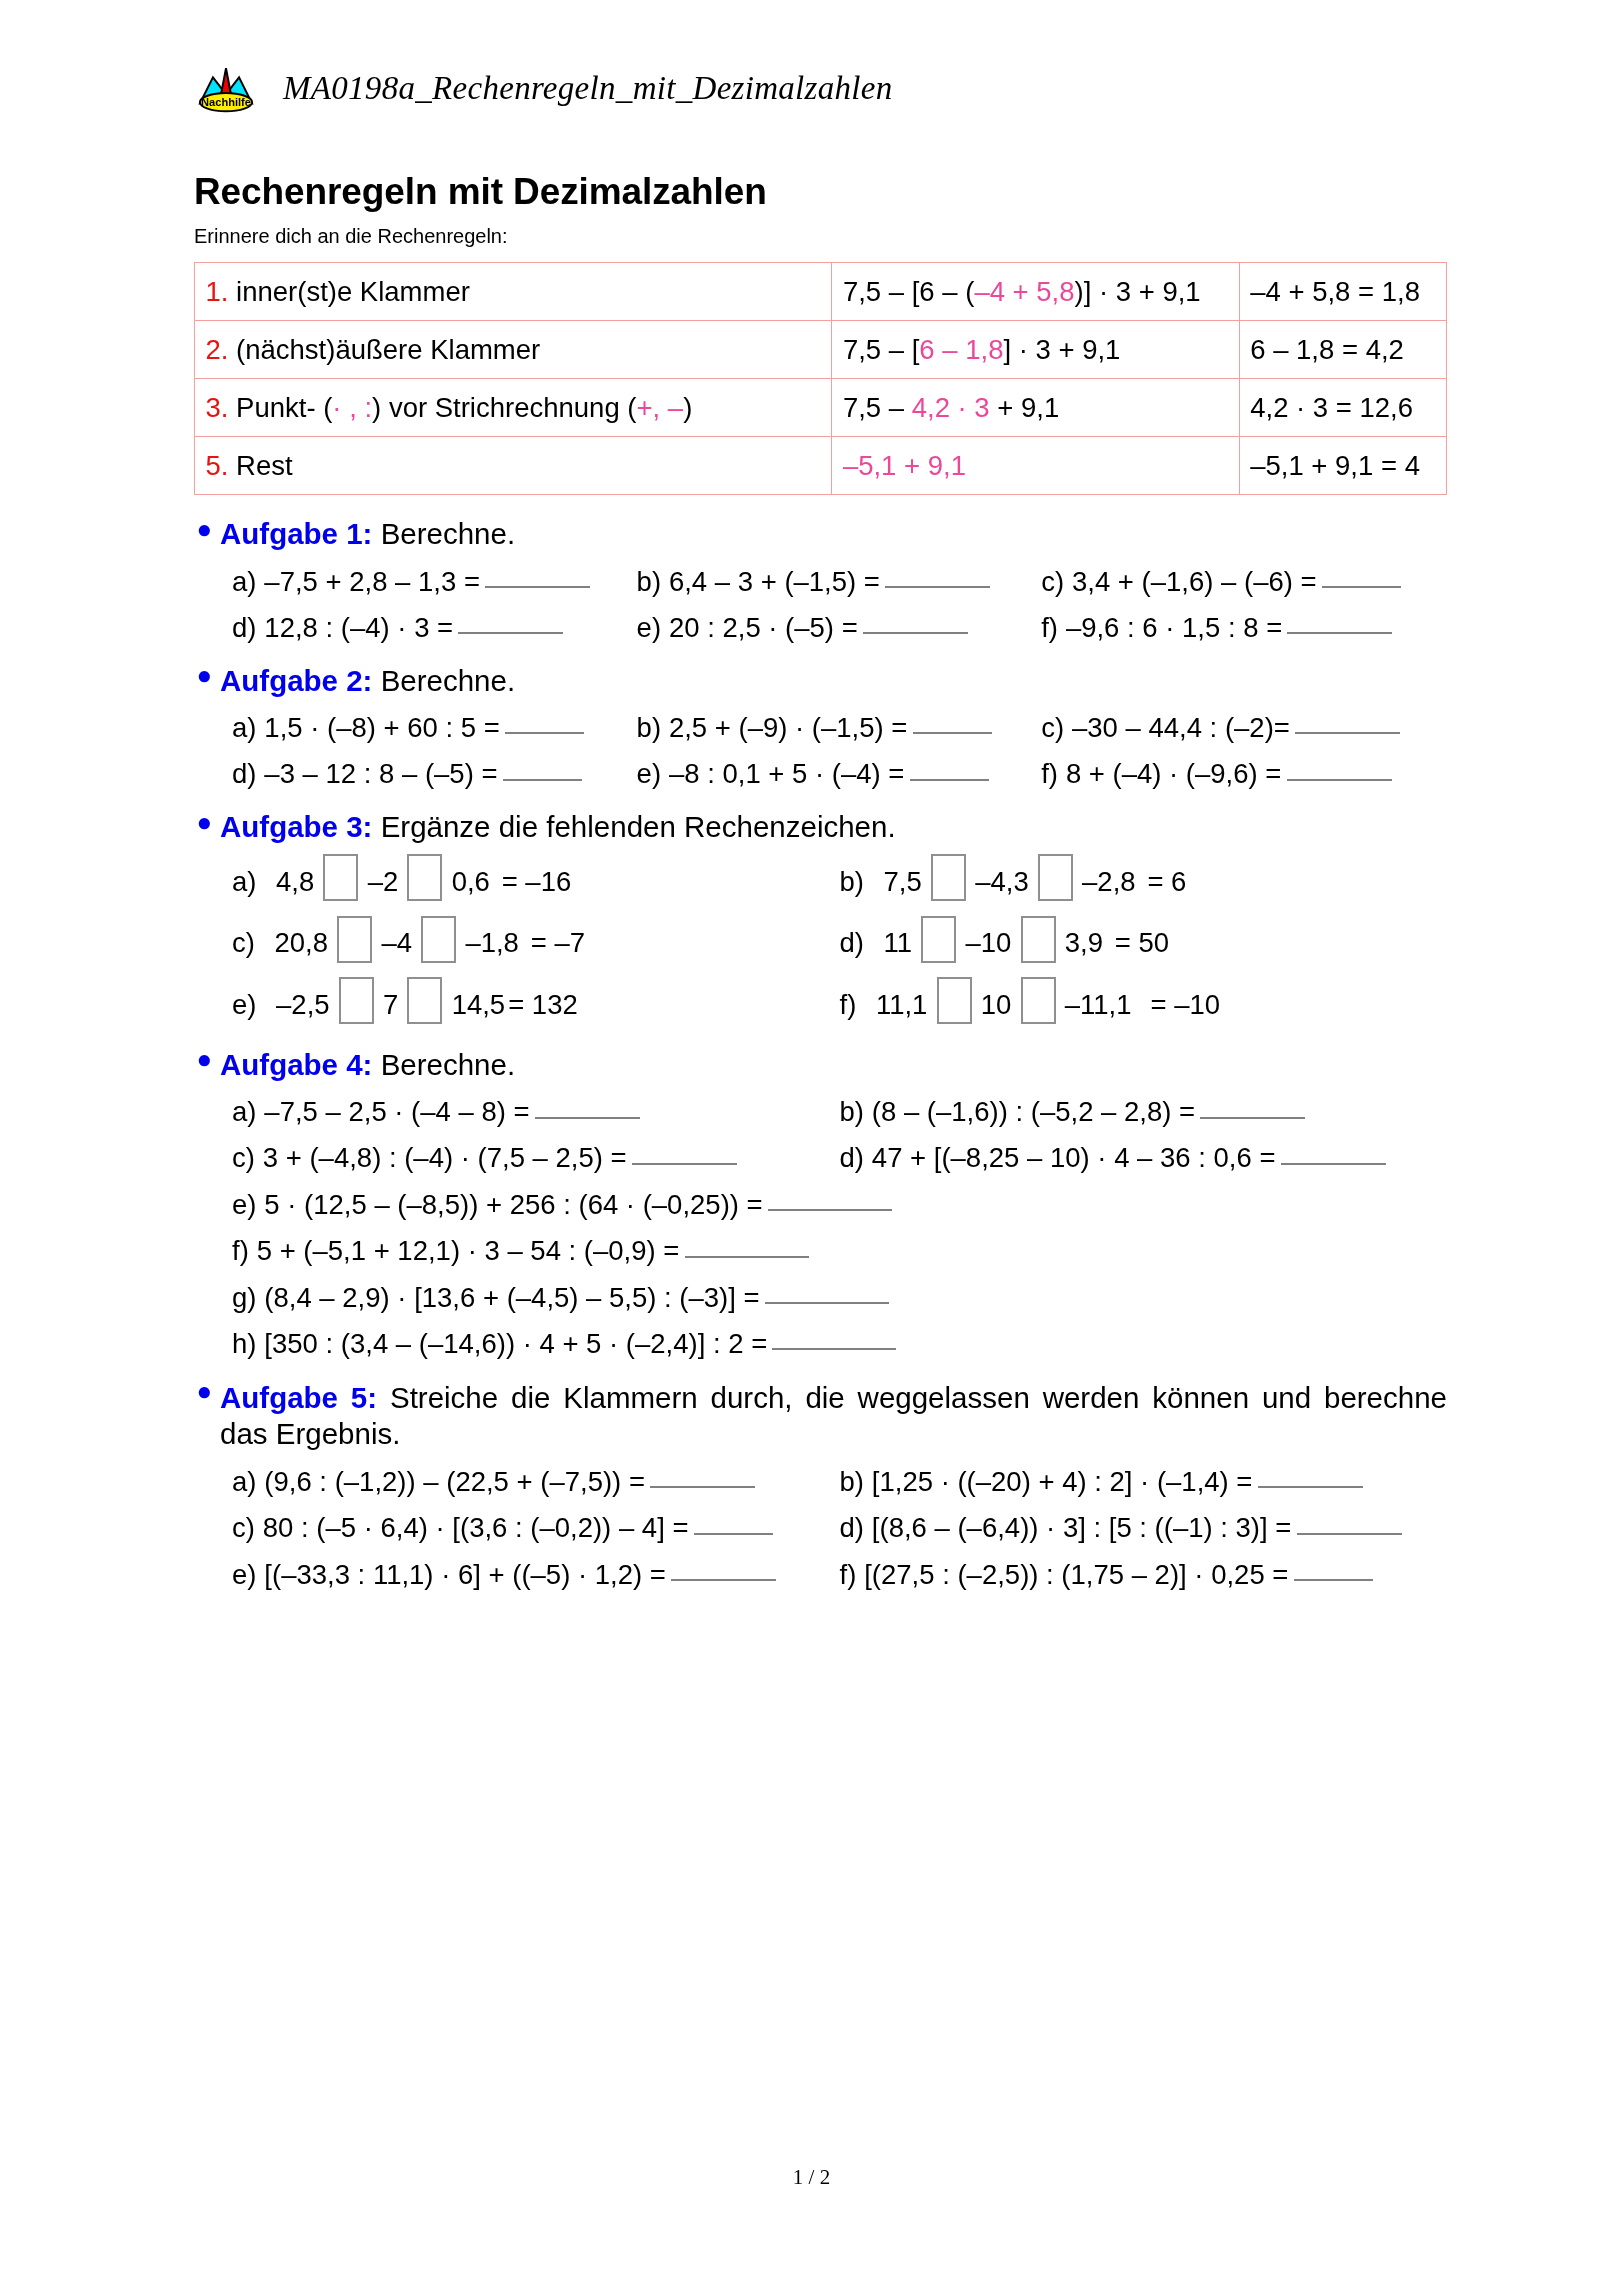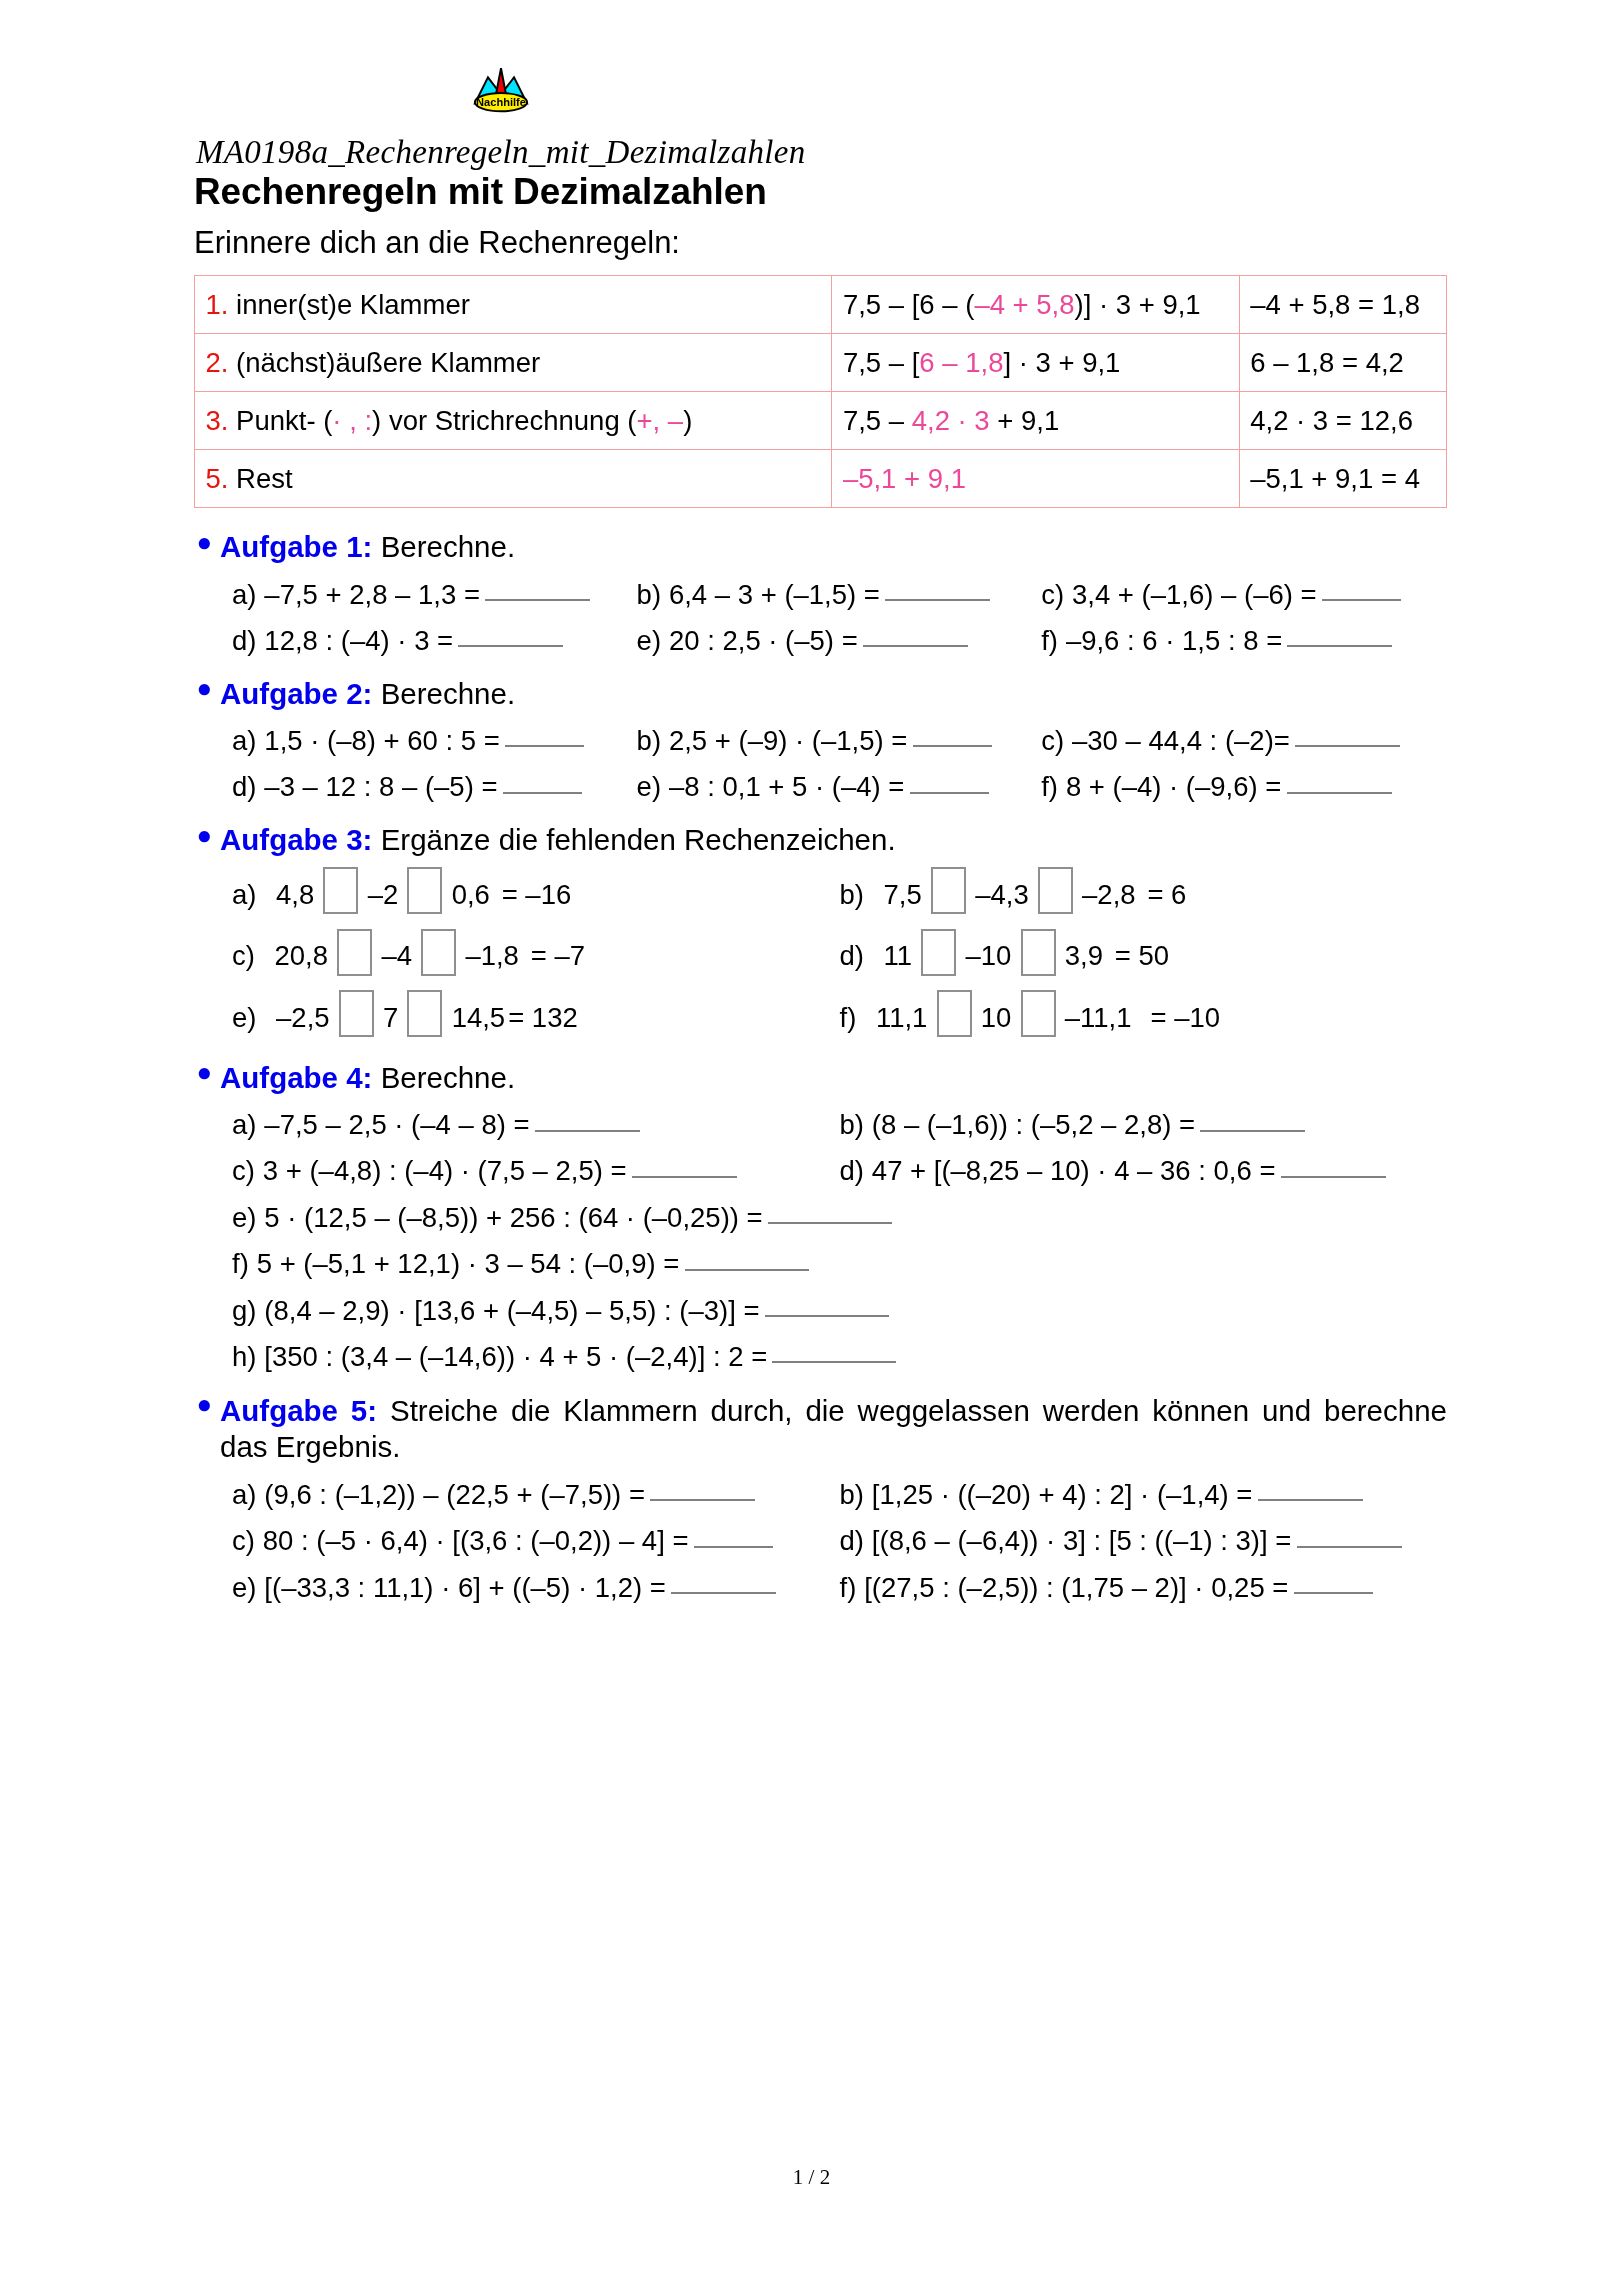--- a/index.html
+++ b/index.html
@@ -24,22 +24,21 @@
     padding: 0;
   }
 
   
   .header {
     position: absolute;
     left: 196px;
     top: 63px;
     display: flex;
     align-items: center;
-    gap: 20px;
-    flex-direction: column;
+    gap: 27px;
   }
   .logo {
     width: 60px;
     height: 51px;
     position: relative;
     flex: 0 0 auto;
   }
   .logo svg { display: block; }
   .header-title {
     font-family: "Liberation Serif", serif;
@@ -58,21 +57,21 @@
     width: 1253px;
   }
 
   h1.doc-title {
     font-size: 37px;
     font-weight: bold;
     margin: 0 0 11.8px 0;
     letter-spacing: -0.1px;
   }
   .intro {
-    font-size: 31px;
+    font-size: 20px;
     margin: 0 0 14.4px 0;
   }
 
   
   table.rules {
     border-collapse: collapse;
     width: 1253px;
     table-layout: fixed;
     margin-bottom: 22px;
   }

